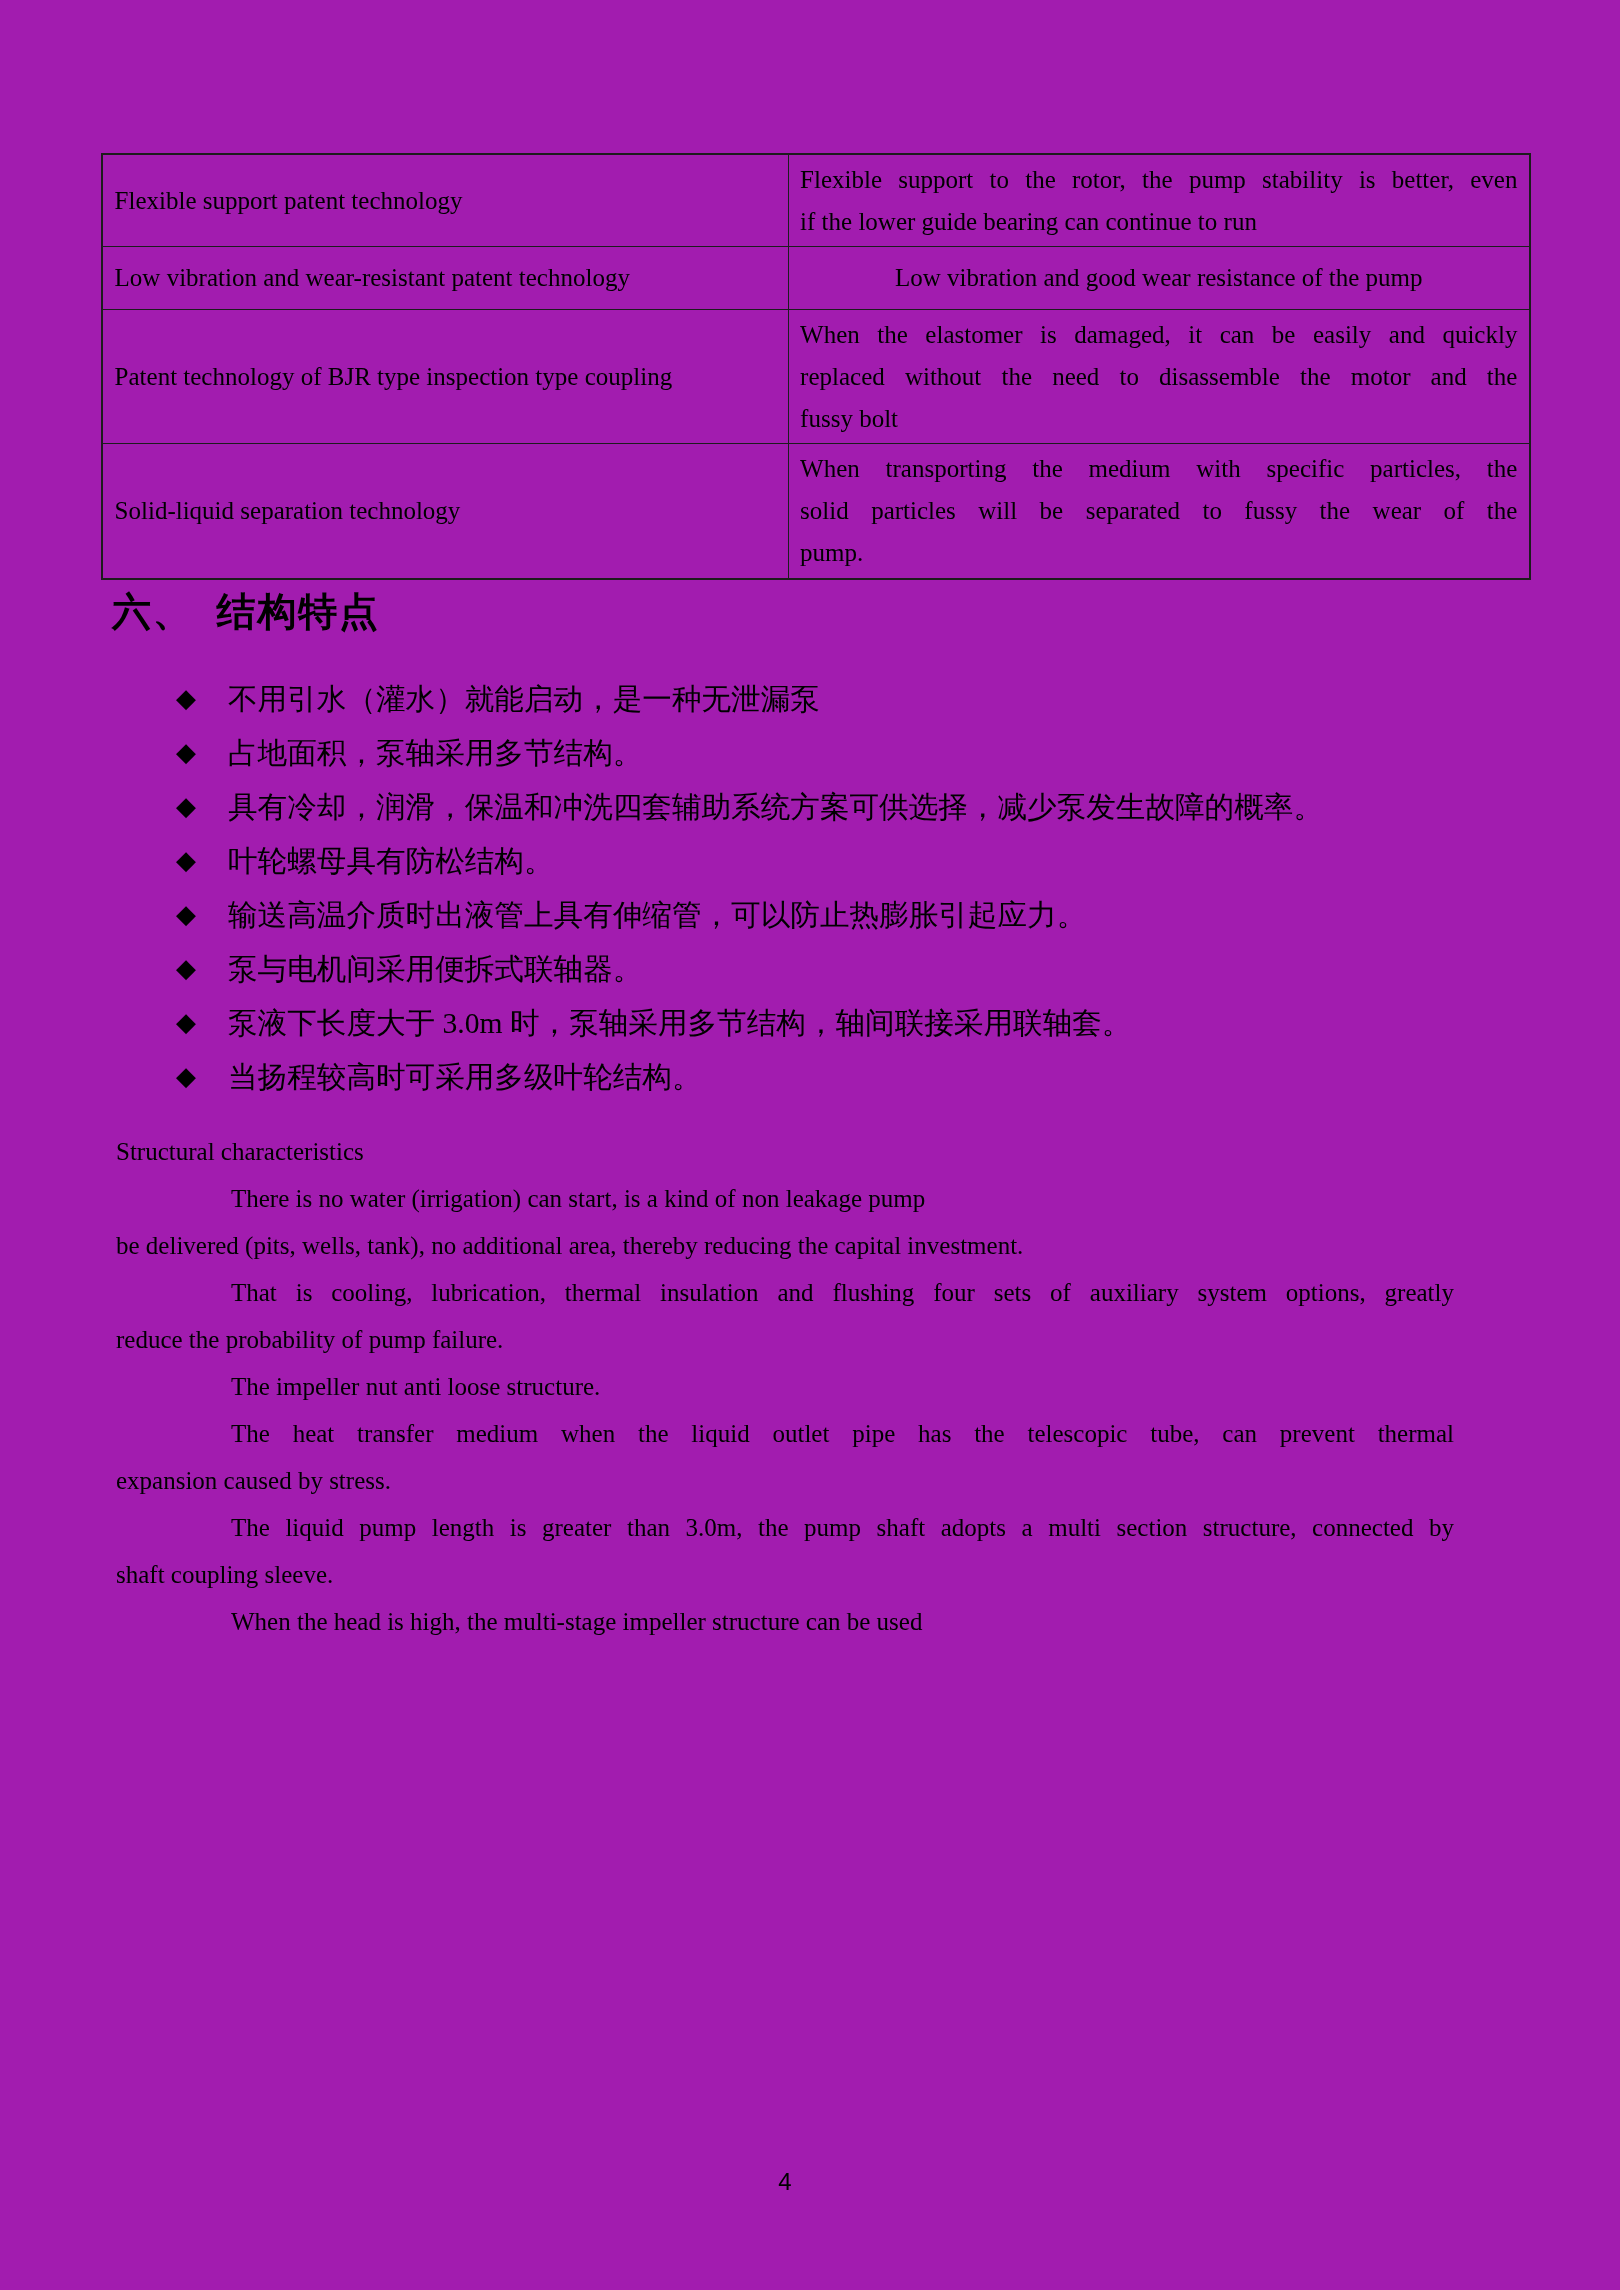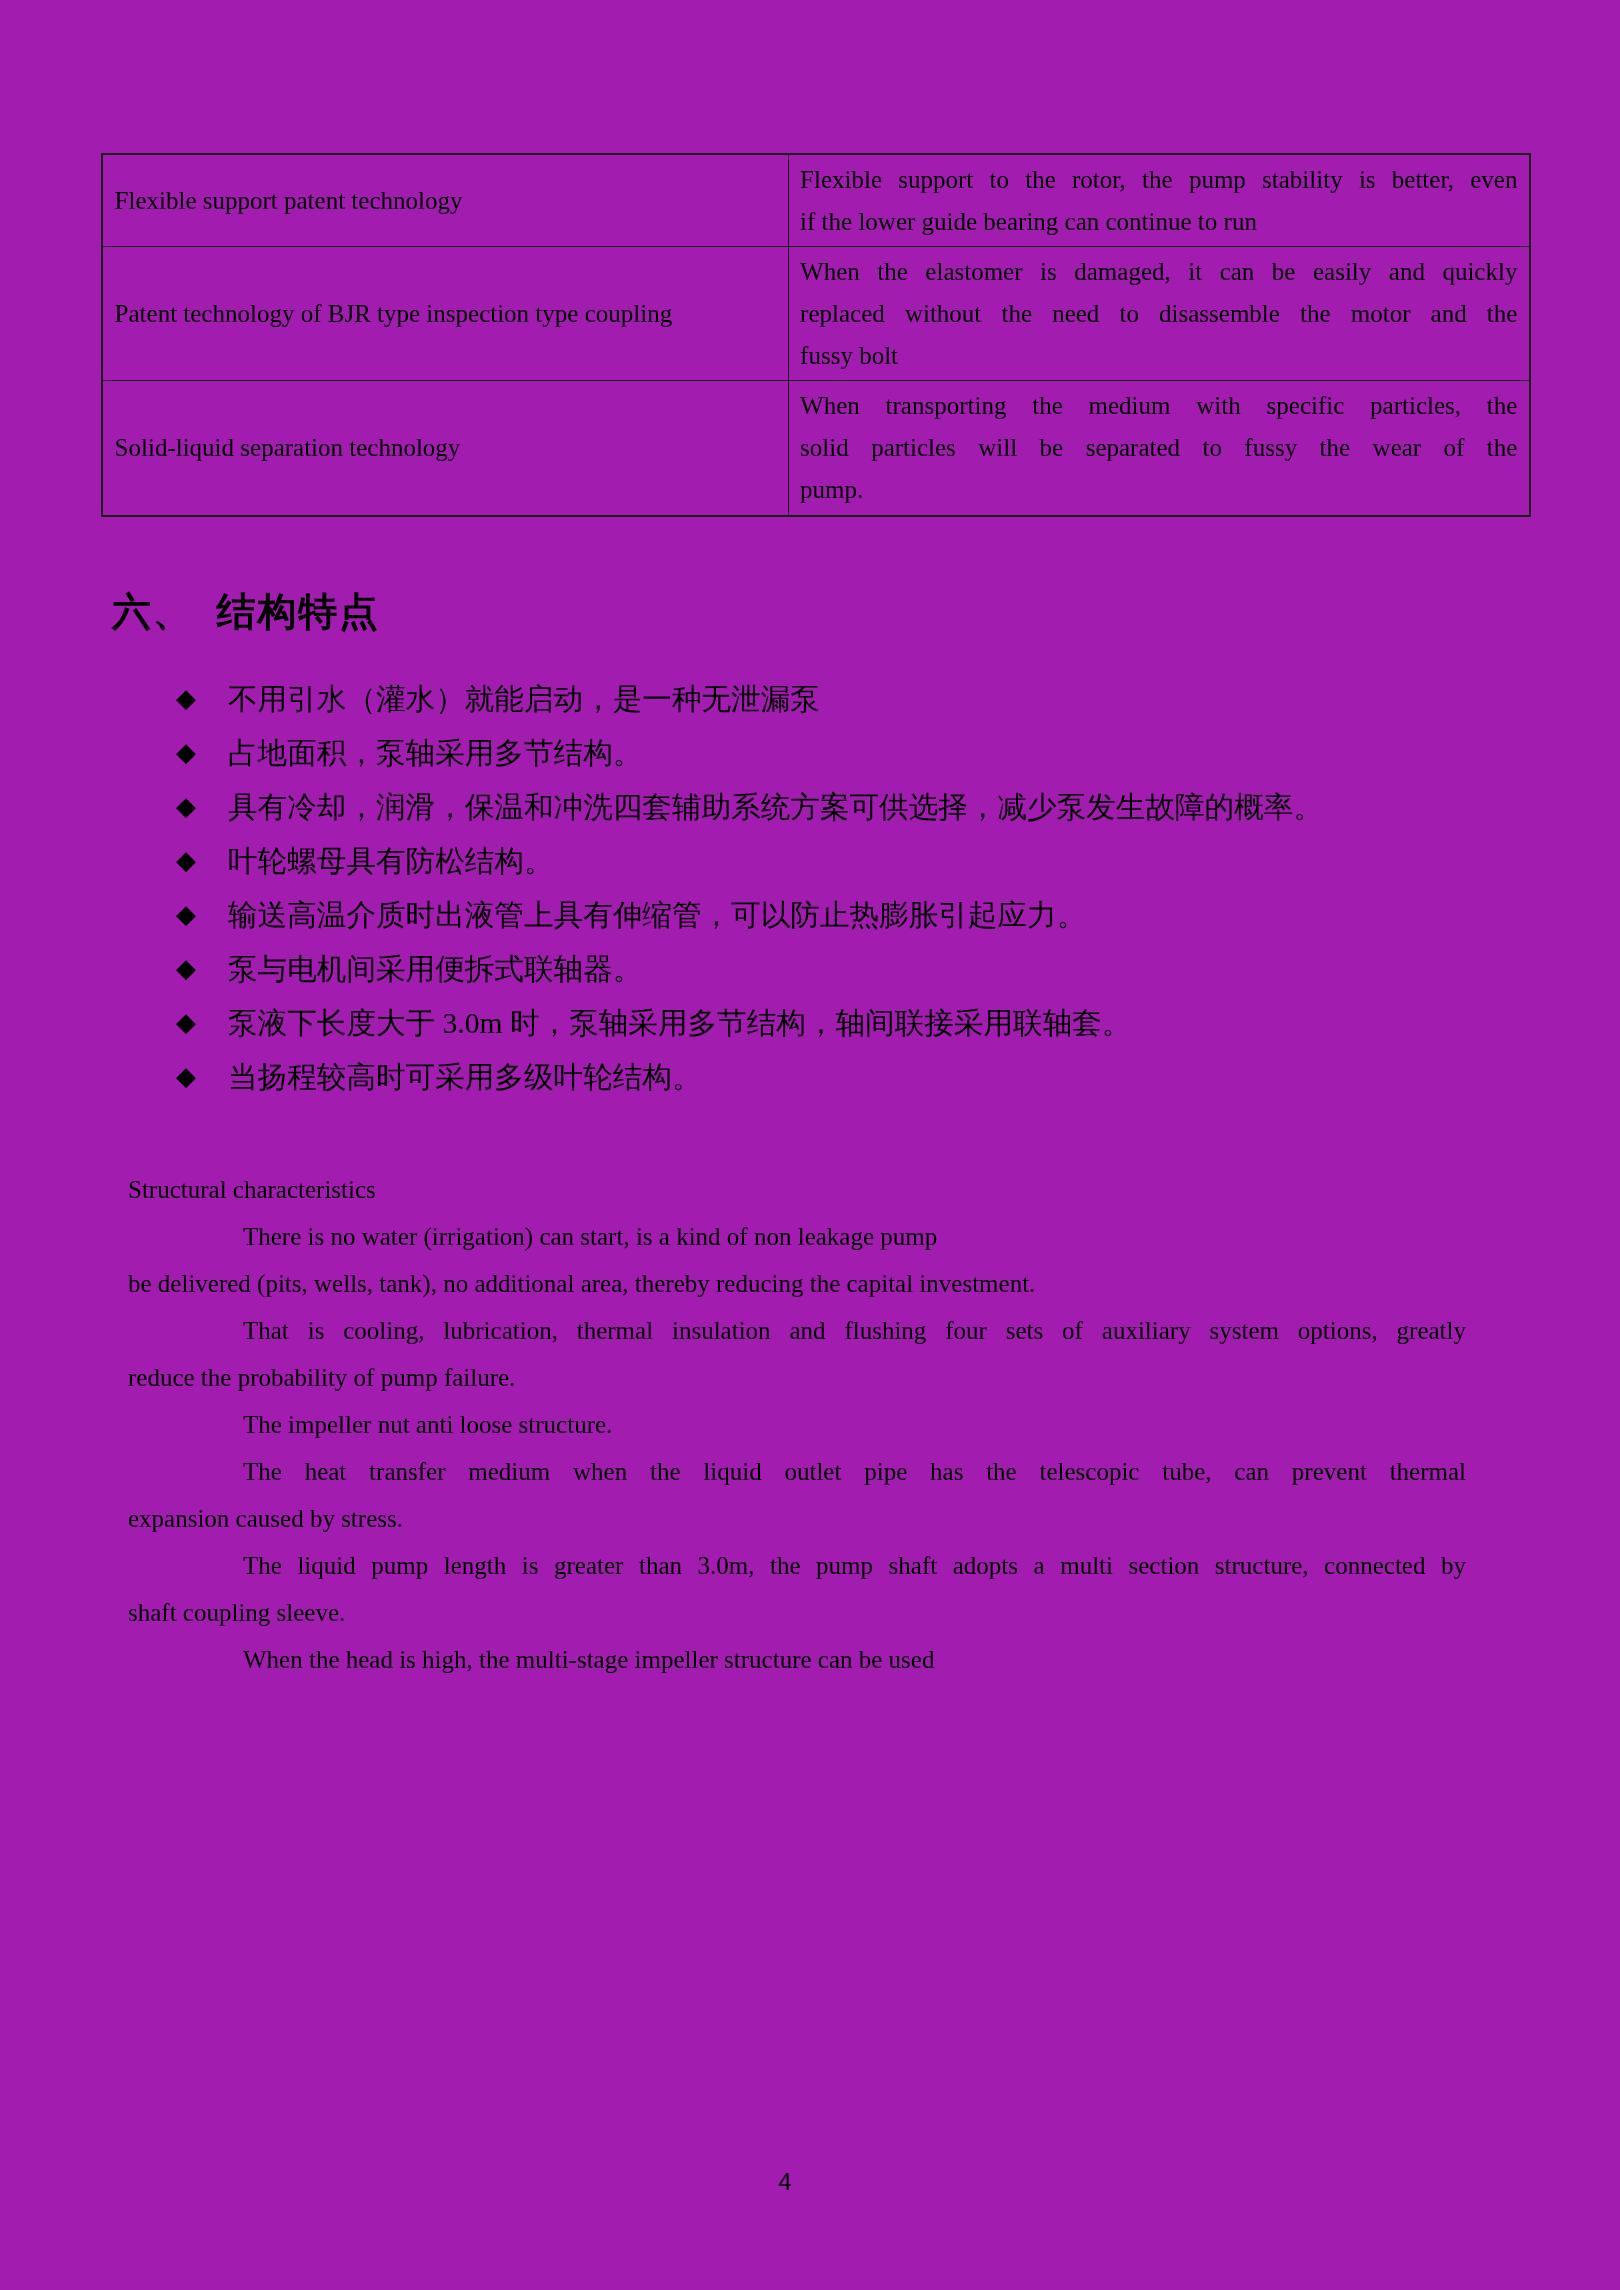--- a/index.html
+++ b/index.html
@@ -62,23 +62,23 @@
   }
   .bullet-text{flex:1 1 auto;min-width:0;}
   .bullet-line{display:block;}
   .bullet-line.just{
     text-align:justify;text-align-last:justify;
     text-justify:inter-character;
   }
 
   
   .english-section{
-    position:absolute;left:116px;top:1166px;
+    position:absolute;left:116px;top:1128px;
     width:1338px;
-    font-size:25px;line-height:47px;margin-left:12px;
+    font-size:25px;line-height:47px;
   }
   .en-heading{margin:0;font-size:25px;font-weight:normal;}
   .para{margin:0;}
   .para-line{display:block;}
   .para-line.first{text-indent:115px;}
   .para-line.just{text-align:justify;text-align-last:justify;}
   .para-line.end{text-align:left;}
 
   
   .page-number{
@@ -97,20 +97,26 @@
   <table class="spec-table">
     <tbody id="table-body">
         <tr>
           <td class="cell-left">Flexible support patent technology</td>
           <td class="cell-right">
             <span class="desc-line just">Flexible support to the rotor, the pump stability is better, even</span>
             <span class="desc-line end">if the lower guide bearing can continue to run</span>
           </td>
         </tr>
         <tr>
+          <td class="cell-left">Low vibration and wear-resistant patent technology</td>
+          <td class="cell-right">
+            <span class="desc-line center">Low vibration and good wear resistance of the pump</span>
+          </td>
+        </tr>
+        <tr>
           <td class="cell-left">Patent technology of BJR type inspection type coupling</td>
           <td class="cell-right">
             <span class="desc-line just">When the elastomer is damaged, it can be easily and quickly</span>
             <span class="desc-line just">replaced without the need to disassemble the motor and the</span>
             <span class="desc-line end">fussy bolt</span>
           </td>
         </tr>
         <tr>
           <td class="cell-left">Solid-liquid separation technology</td>
           <td class="cell-right">

